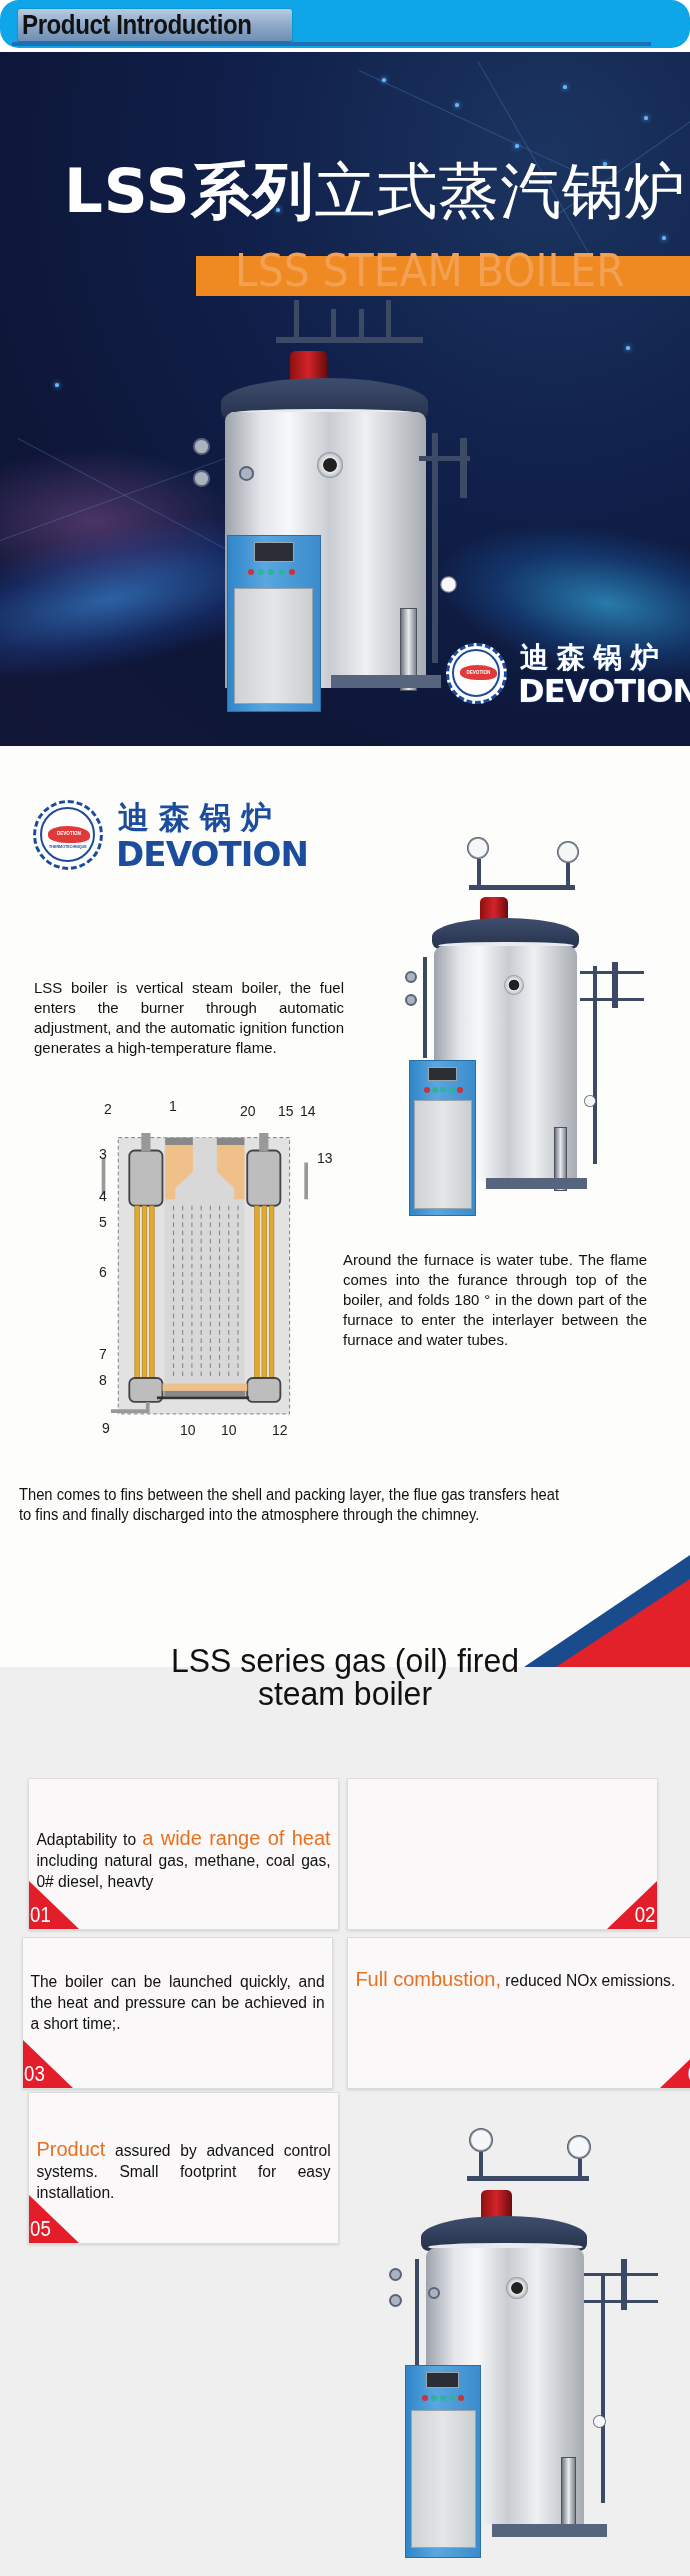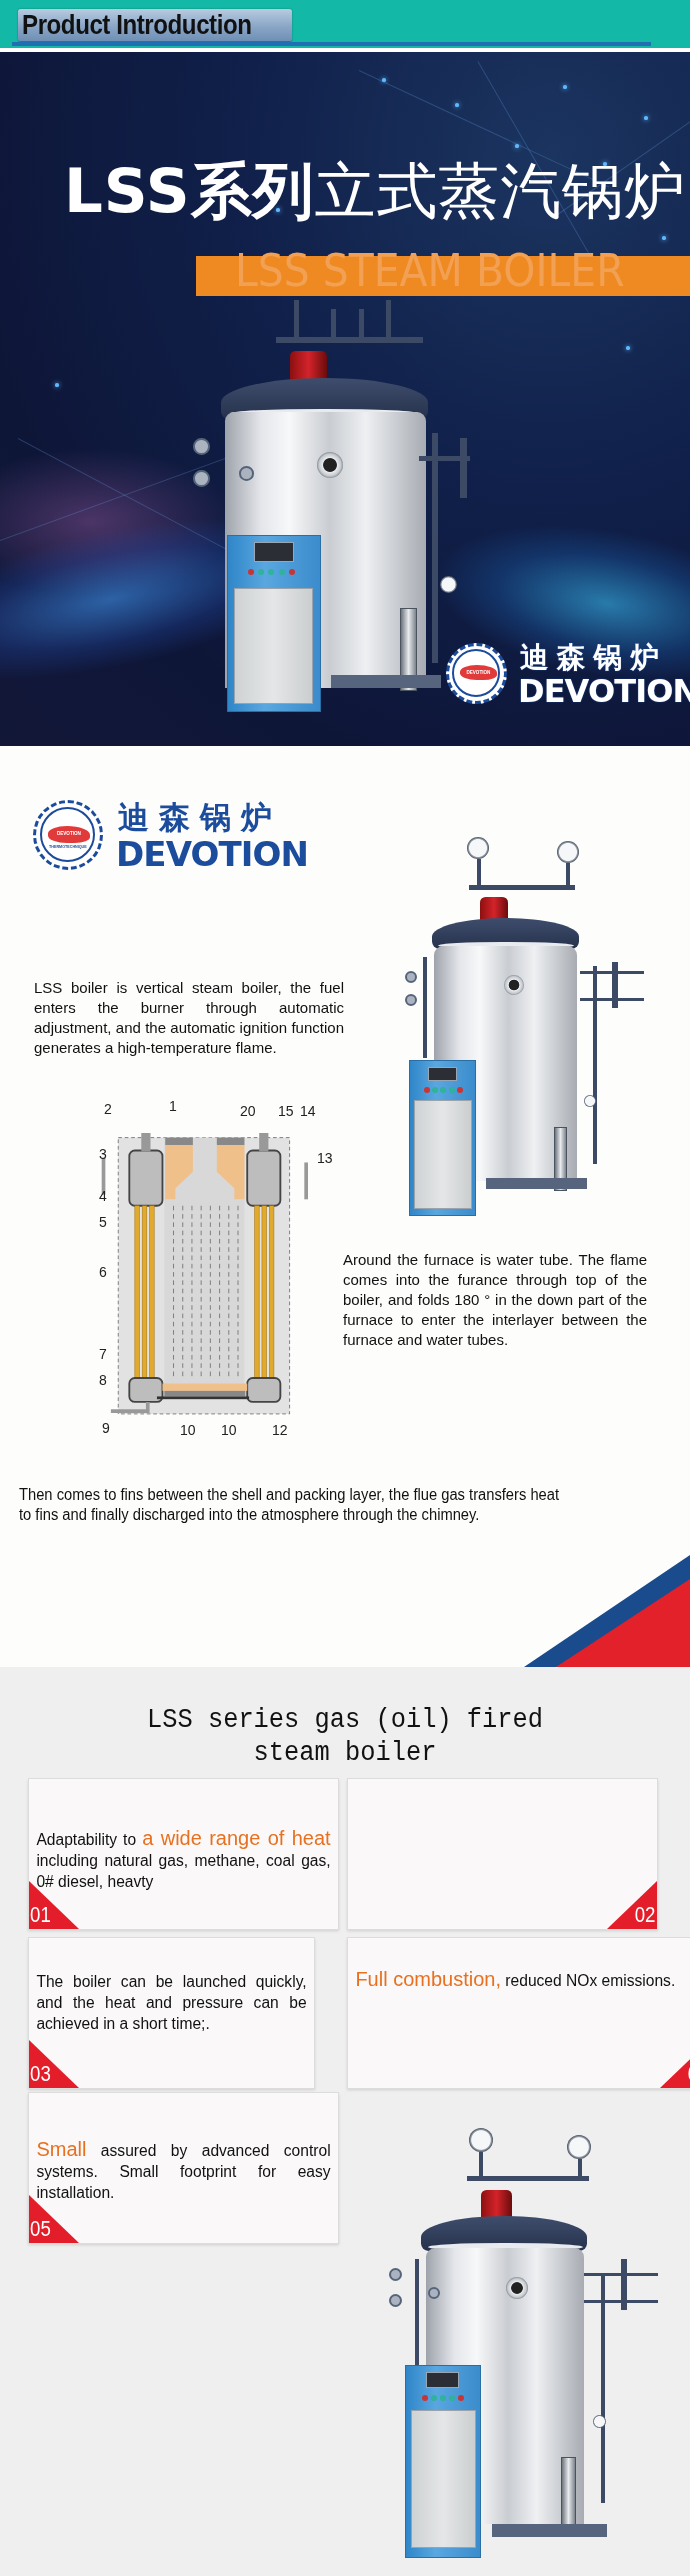--- a/index.html
+++ b/index.html
@@ -1,20 +1,20 @@
 <!DOCTYPE html>
 <html style="font-size:14.7px"><head>
 <meta charset="utf-8">
 <style>
   * { box-sizing: border-box; margin: 0; padding: 0; }
   html, body { width: 690px; background: #ffffff; }
   body { font-family: "Liberation Sans", sans-serif; color: #111; position: relative; width: 690px; height: 2576px; overflow: hidden; }
 
   
-  .hdr { position: absolute; left: 0; top: 0; width: 690px; height: 48px; background: #14b8a6; }
+  .hdr { position: absolute; left: 0; top: 0; width: 690px; height: 48px; background: #0ea5e9; border-radius: 19px; }
   .hdr-box { position: absolute; left: 18.4px; top: 9.2px; width: 274px; height: 32px;
     background: linear-gradient(#b8cbe0, #8aa6c6 55%, #6f8fb4); border-radius: 2.8px;
     box-shadow: 0 0.9px 1.8px rgba(0,0,0,.35); }
   .hdr-title { position: absolute; left: 3.7px; top: 0.9px; font-size: 28px; font-weight: bold; color: #111;
     letter-spacing: -0.5px; font-family: "Liberation Sans", sans-serif; line-height: 29px; transform: scaleX(0.86); transform-origin: left center; white-space: nowrap; }
   .hdr-line { position: absolute; left: 12px; top: 42px; width: 639px; height: 3.7px; background: #1f6fb2; }
 
   
   .banner { position: absolute; left: 0; top: 52px; width: 690px; height: 695px; overflow: hidden;
     background: radial-gradient(ellipse at 80% 15%, #1b3560 0%, #10204a 40%, #0e1638 75%, #121737 100%); }
@@ -68,22 +68,22 @@
   .para-wide { position: absolute; font-size: 16px; line-height: 20px; color: #111; font-family: "Liberation Sans", sans-serif; transform: scaleX(0.92); transform-origin: left; white-space: nowrap; }
   .stripe-blue { position: absolute; left: 0; top: 0; width: 690px; height: 921px; background: #1a4b8c; clip-path: polygon(524px 921px, 690px 809px, 690px 921px); }
   .stripe-red { position: absolute; left: 0; top: 0; width: 690px; height: 921px; background: #e3212a; clip-path: polygon(556px 921px, 690px 833px, 690px 921px); }
 
   
   .diag { position: absolute; left: 74px; top: 1098px; width: 258px; height: 350px; }
   .d-num { position: absolute; font-size: 14px; color: #222; font-family: "Liberation Sans", sans-serif; }
 
   
   .sec3 { position: absolute; left: 0; top: 1667px; width: 690px; height: 909px; background: #efefef; }
-  .sec3-title { position: absolute; left: 0; top: 1704px; width: 690px; text-align: center; font-size: 27px; line-height: 33px; color: #111;
-    font-family: Liberation Mono, monospace; }
+  .sec3-title { position: absolute; left: 0; top: 1644px; width: 690px; text-align: center; font-size: 34px; line-height: 33px; color: #111;
+    font-family: Liberation Sans, sans-serif; }
   .sec3-title span { display: block; transform: scaleX(0.94); }
   .card { position: absolute; background: #faf8f8; border: 0.9px solid #dcdcdc; box-shadow: 0 1.8px 2.8px rgba(0,0,0,.12); overflow: hidden; }
   .card-text { position: absolute; left: 7.4px; right: 7.4px; font-size: 15.6px; line-height: 21px; text-align: justify; color: #111;
     font-family: "Liberation Sans", sans-serif; text-align-last: auto; }
   .card-text .hl { color: #e8701e; font-size: 20px; }
   .tri { position: absolute; width: 50px; height: 48px; background: #e31e2a; }
   .tri.bl { left: 0; bottom: 0; clip-path: polygon(0 0, 0 100%, 100% 100%); }
   .tri.br { right: 0; bottom: 0; clip-path: polygon(100% 0, 0 100%, 100% 100%); }
   .tri-num { position: absolute; bottom: 1.8px; font-size: 22px; color: #fff; font-family: "Liberation Sans", sans-serif; line-height: 24px; transform: scaleX(0.85); }
   .tri.bl .tri-num { left: 0.9px; transform-origin: left; }
@@ -294,36 +294,36 @@
       <span class="tri-num">01</span>
     </div>
 </div>
 
 <div class="card" style="left:347px;top:1778px;width:311px;height:152px;">
   <div class="tri br">
       <span class="tri-num">02</span>
     </div>
 </div>
 
-<div class="card" style="left:28px;top:1937px;width:287px;height:152px;">
+<div class="card" style="left:22px;top:1937px;width:311px;height:152px;">
   <p class="card-text" style="top:33px"><span>The boiler can be launched quickly, and the heat and pressure can be achieved in a short time;.</span></p>
   <div class="tri bl">
       <span class="tri-num">03</span>
     </div>
 </div>
 
 <div class="card" style="left:347px;top:1937px;width:364px;height:152px;">
   <p class="card-text" style="top:31px;text-align:left"><span class="hl">Full combustion,</span><span> reduced NOx emissions.</span></p>
   <div class="tri br">
       <span class="tri-num">04</span>
     </div>
 </div>
 
 <div class="card" style="left:28px;top:2092px;width:311px;height:152px;">
-  <p class="card-text" style="top:46px"><span class="hl">Small</span><span> assured by advanced control systems. Small footprint for easy installation.</span></p>
+  <p class="card-text" style="top:46px"><span class="hl">Product</span><span> assured by advanced control systems. Small footprint for easy installation.</span></p>
   <div class="tri bl">
       <span class="tri-num">05</span>
     </div>
 </div>
 
 <div class="boiler" style="left:354px;top:2121px;width:313px;height:455px;">
   <div class="b-gauge" style="left:115px;top:7.4px;width:24px;height:24px"></div>
   <div class="b-gauge" style="left:213px;top:14px;width:24px;height:24px"></div>
   <div class="b-pipe" style="left:125px;top:31px;width:3.7px;height:28px"></div>
   <div class="b-pipe" style="left:224px;top:38px;width:3.7px;height:22px"></div>

